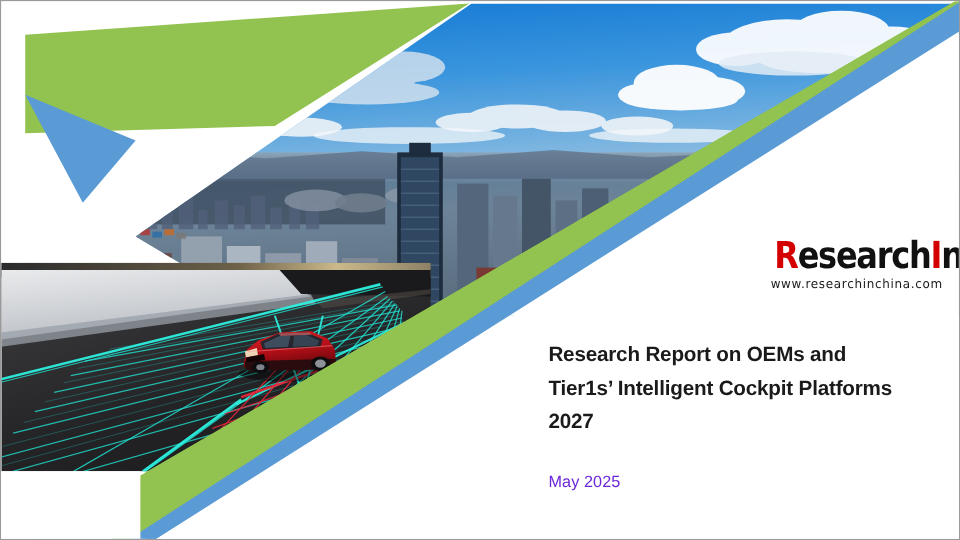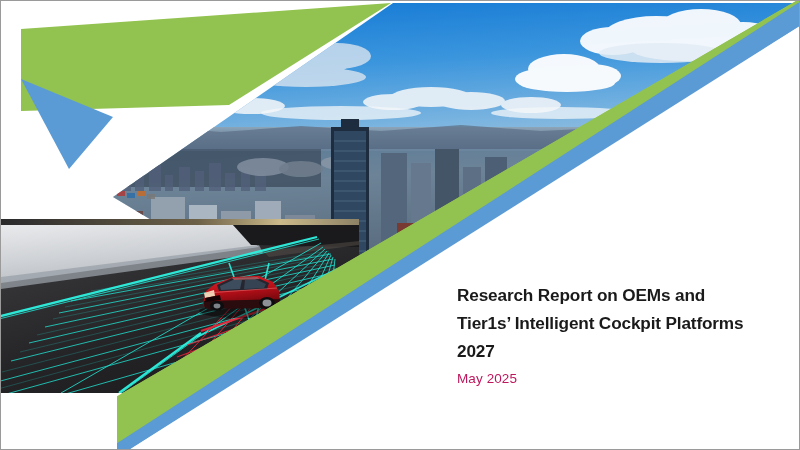--- a/index.html
+++ b/index.html
@@ -72,22 +72,22 @@
     font-weight: bold;
     font-size: 17.2px;
     line-height: 28px;
     color: #1a1a1a;
     margin: 0;
     letter-spacing: -0.15px;
   }
   .report-date {
     font-family: "Liberation Sans", sans-serif;
     font-size: 13.5px;
-    color: #be185d;
-    margin-top: 6px;
+    color: #6d28d9;
+    margin-top: 29px;
     letter-spacing: 0.1px;
   }
 </style>
 </head>
 <body>
 
 <div id="slide">
 
   <svg id="art" class="layer" width="800" height="450" viewBox="0 0 800 450">
     <defs>
@@ -398,20 +398,24 @@
 
     <g clip-path="url(#clipRoad)">
       <rect x="0" y="218" width="358" height="174" fill="none"></rect>
     </g>
 
     <rect x="0" y="392" width="116" height="58" fill="#ffffff"></rect>
 
     <polygon points="0,392 116,392 92,450 0,450" fill="#ffffff"></polygon>
   </svg>
 
+  <div class="logo-block">
+    <div class="logo-word"><span class="cap" style="color: rgb(212, 0, 0);">R</span><span style="color: rgb(17, 17, 17);">esearch</span><span class="cap" style="color: rgb(212, 0, 0);">I</span><span style="color: rgb(17, 17, 17);">n</span></div>
+    <div class="logo-url">www.researchinchina.com</div>
+  </div>
 
   <div class="title-block">
     <div class="report-title">
       <div>Research Report on OEMs and</div>
       <div>Tier1s’ Intelligent Cockpit Platforms</div>
       <div>2027</div>
     </div>
     <div class="report-date">May 2025</div>
   </div>
 

